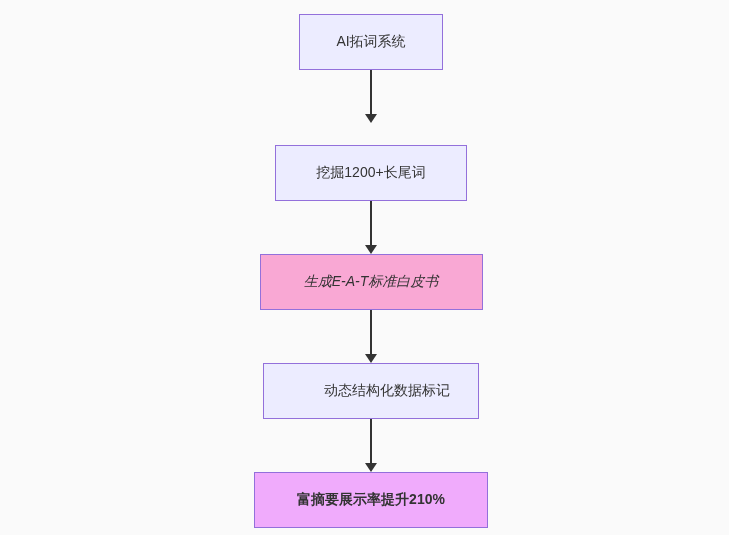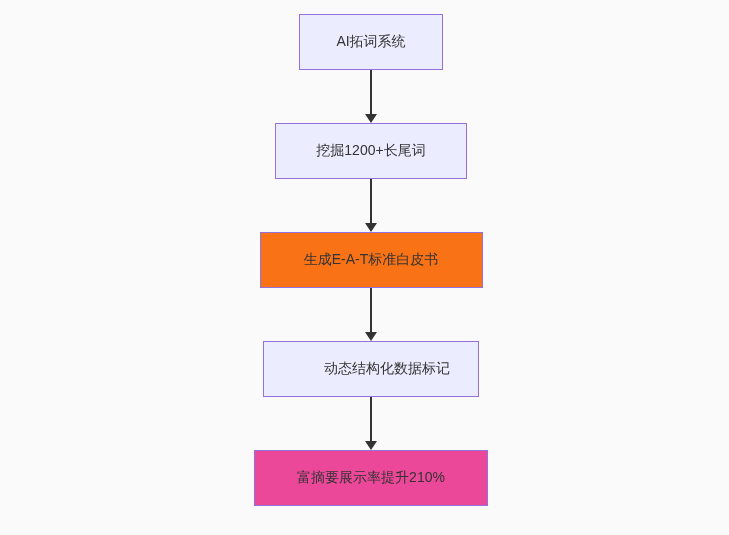--- a/index.html
+++ b/index.html
@@ -30,21 +30,21 @@
     background: #ECECFF;
     color: #333333;
     font-size: 14px;
     display: flex;
     align-items: center;
     justify-content: center;
     text-align: center;
     white-space: nowrap;
   }
   .node.n1 { width: 144px; }
-  .node.n2 { width: 192px; }
+  .node.n2 { width: 192px; margin-top: 22px; }
   .node.n3 { width: 223px; }
   .node.n4 { width: 216px; padding-left: 32px; }
   .node.n5 { width: 234px; }
   .arrow {
     height: 53px;
     display: flex;
     flex-direction: column;
     align-items: center;
   }
   .arrow-line {
@@ -72,29 +72,29 @@
     <div class="arrow-head" style="border-top-color: rgb(51, 51, 51);"></div>
   </div>
 
   <div class="node n2" style="background: rgb(236, 236, 255); border-color: rgb(147, 112, 219); color: rgb(51, 51, 51);">挖掘1200+长尾词</div>
 
   <div class="arrow">
     <div class="arrow-line" style="background: rgb(51, 51, 51);"></div>
     <div class="arrow-head" style="border-top-color: rgb(51, 51, 51);"></div>
   </div>
 
-  <div class="node n3" style="background: #f97316; border-color: rgb(147, 112, 219); color: rgb(51, 51, 51);">生成E-A-T标准白皮书</div>
+  <div class="node n3" style="background: #f9a8d4; border-color: rgb(147, 112, 219); color: rgb(51, 51, 51); font-style: italic;">生成E-A-T标准白皮书</div>
 
   <div class="arrow">
     <div class="arrow-line" style="background: rgb(51, 51, 51);"></div>
     <div class="arrow-head" style="border-top-color: rgb(51, 51, 51);"></div>
   </div>
 
   <div class="node n4" style="background: rgb(236, 236, 255); border-color: rgb(147, 112, 219); color: rgb(51, 51, 51);">动态结构化数据标记</div>
 
   <div class="arrow">
     <div class="arrow-line" style="background: rgb(51, 51, 51);"></div>
     <div class="arrow-head" style="border-top-color: rgb(51, 51, 51);"></div>
   </div>
 
-  <div class="node n5" style="background: #ec4899; border-color: rgb(147, 112, 219); color: rgb(51, 51, 51);">富摘要展示率提升210%</div>
+  <div class="node n5" style="background: #f0abfc; border-color: rgb(147, 112, 219); color: rgb(51, 51, 51); font-weight: bold;">富摘要展示率提升210%</div>
 
 </div>
 
 </body></html>

